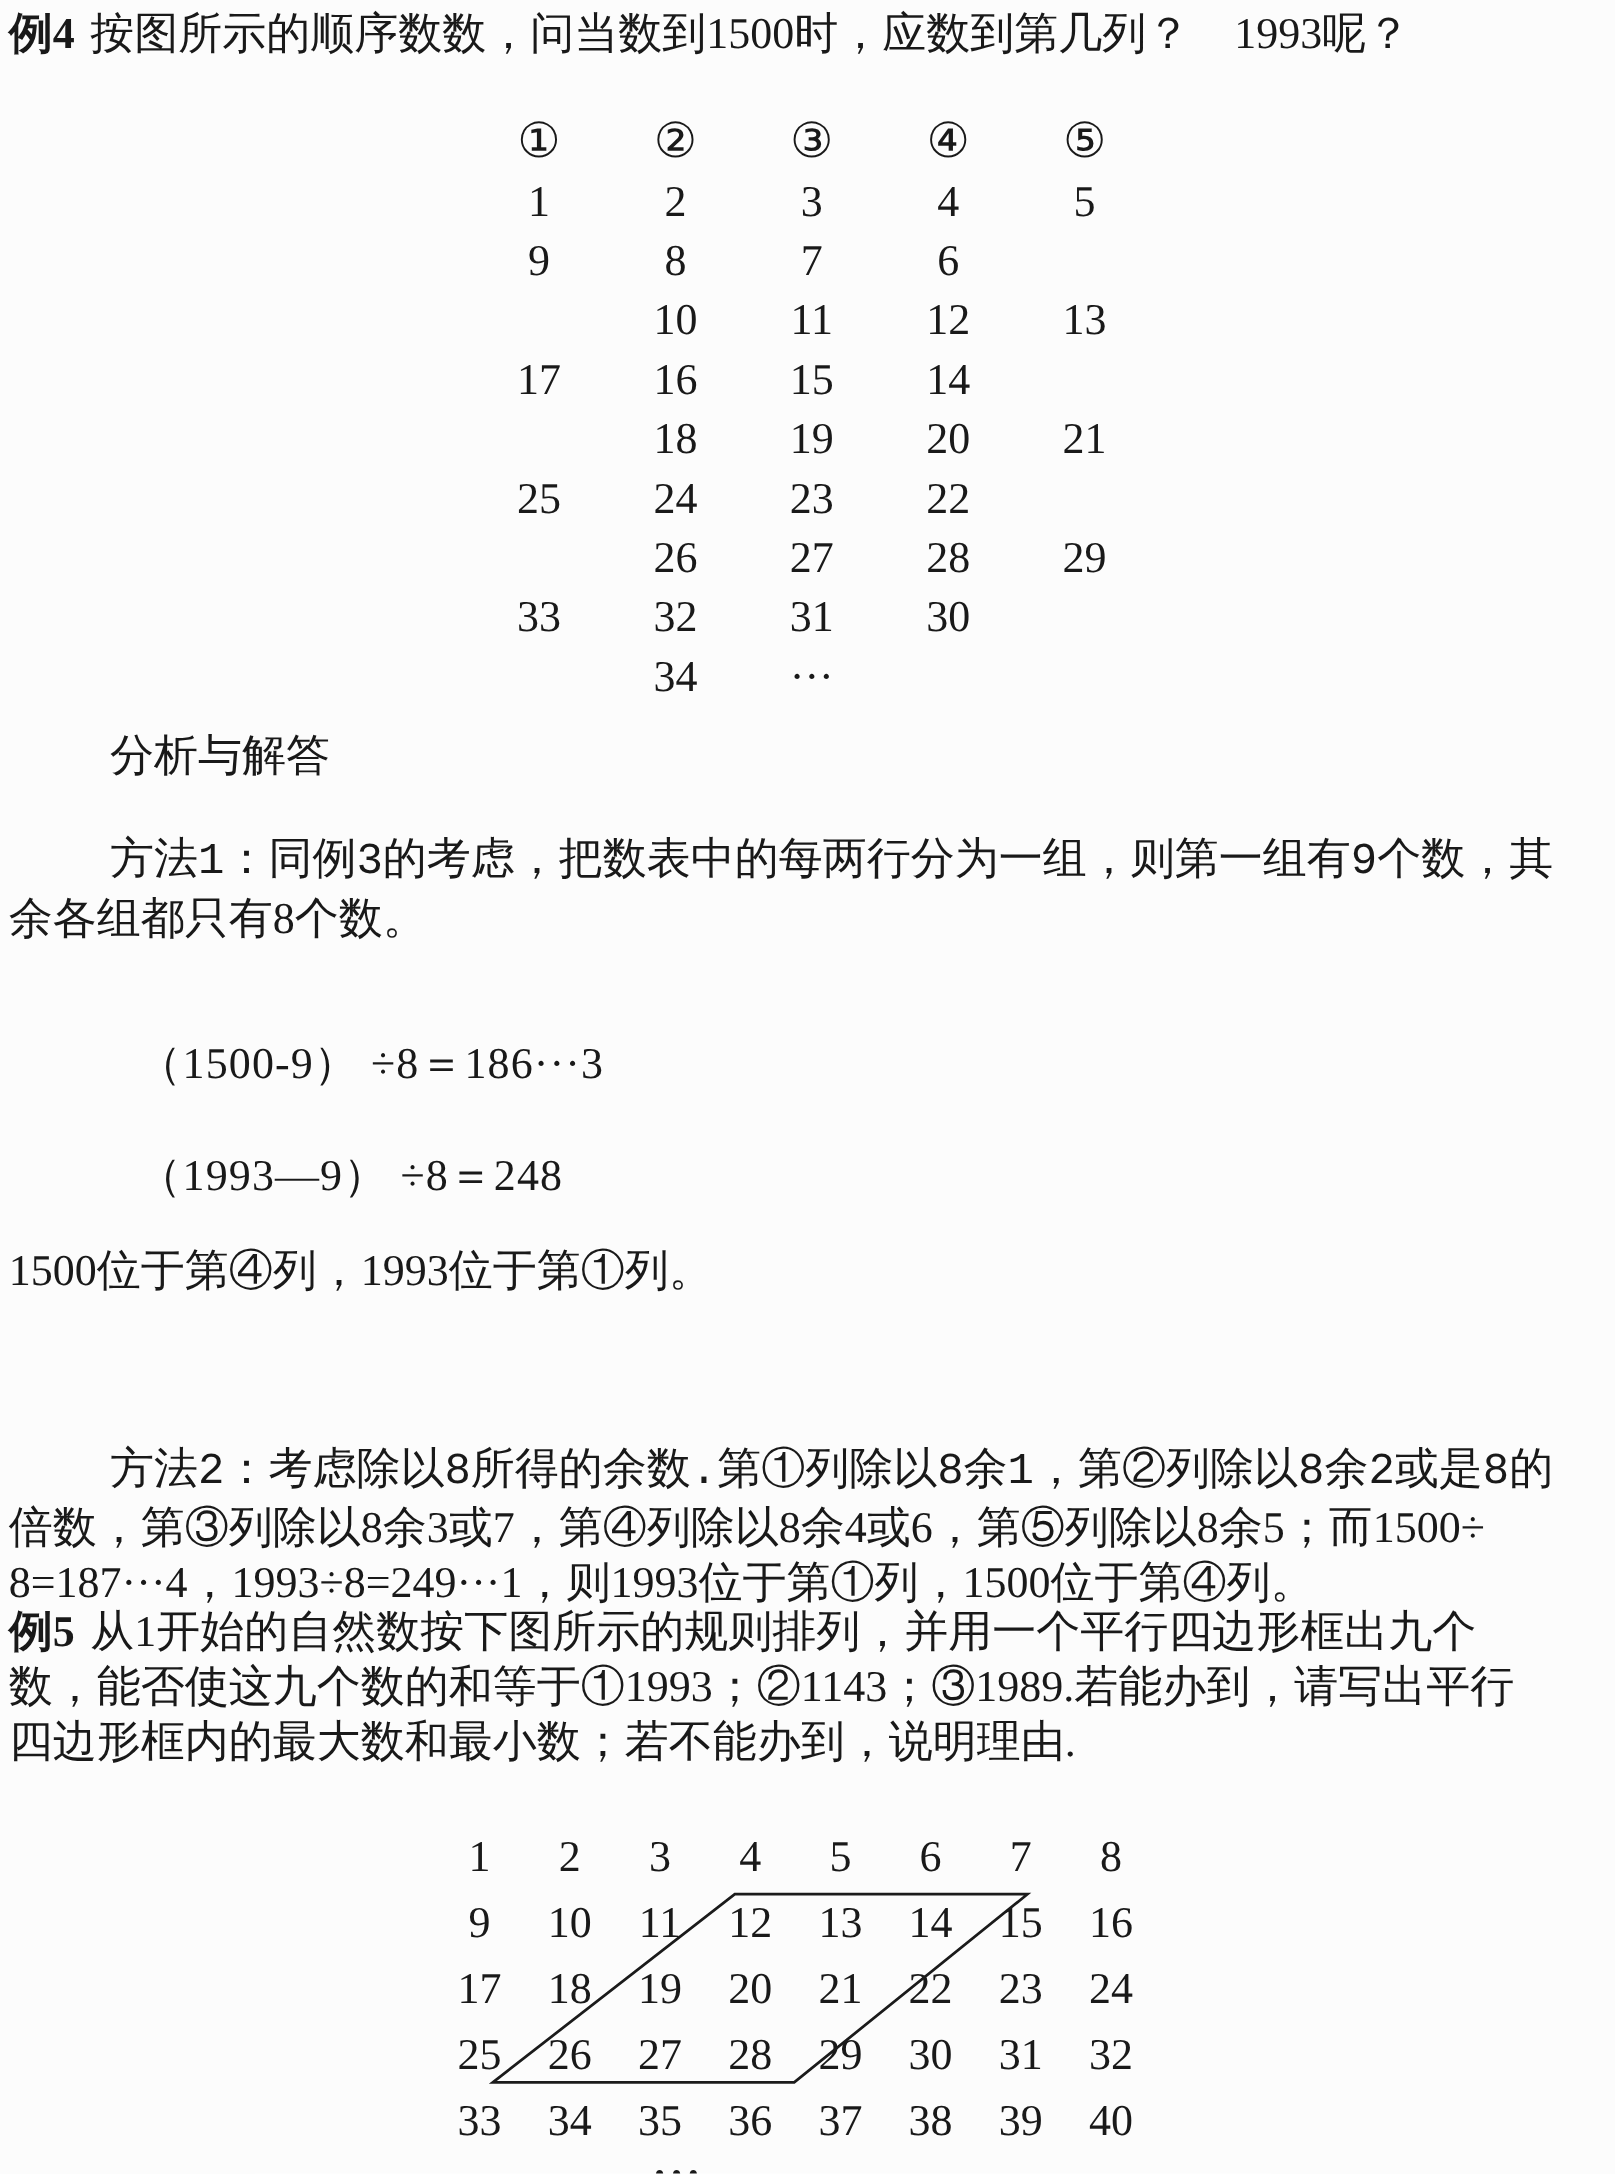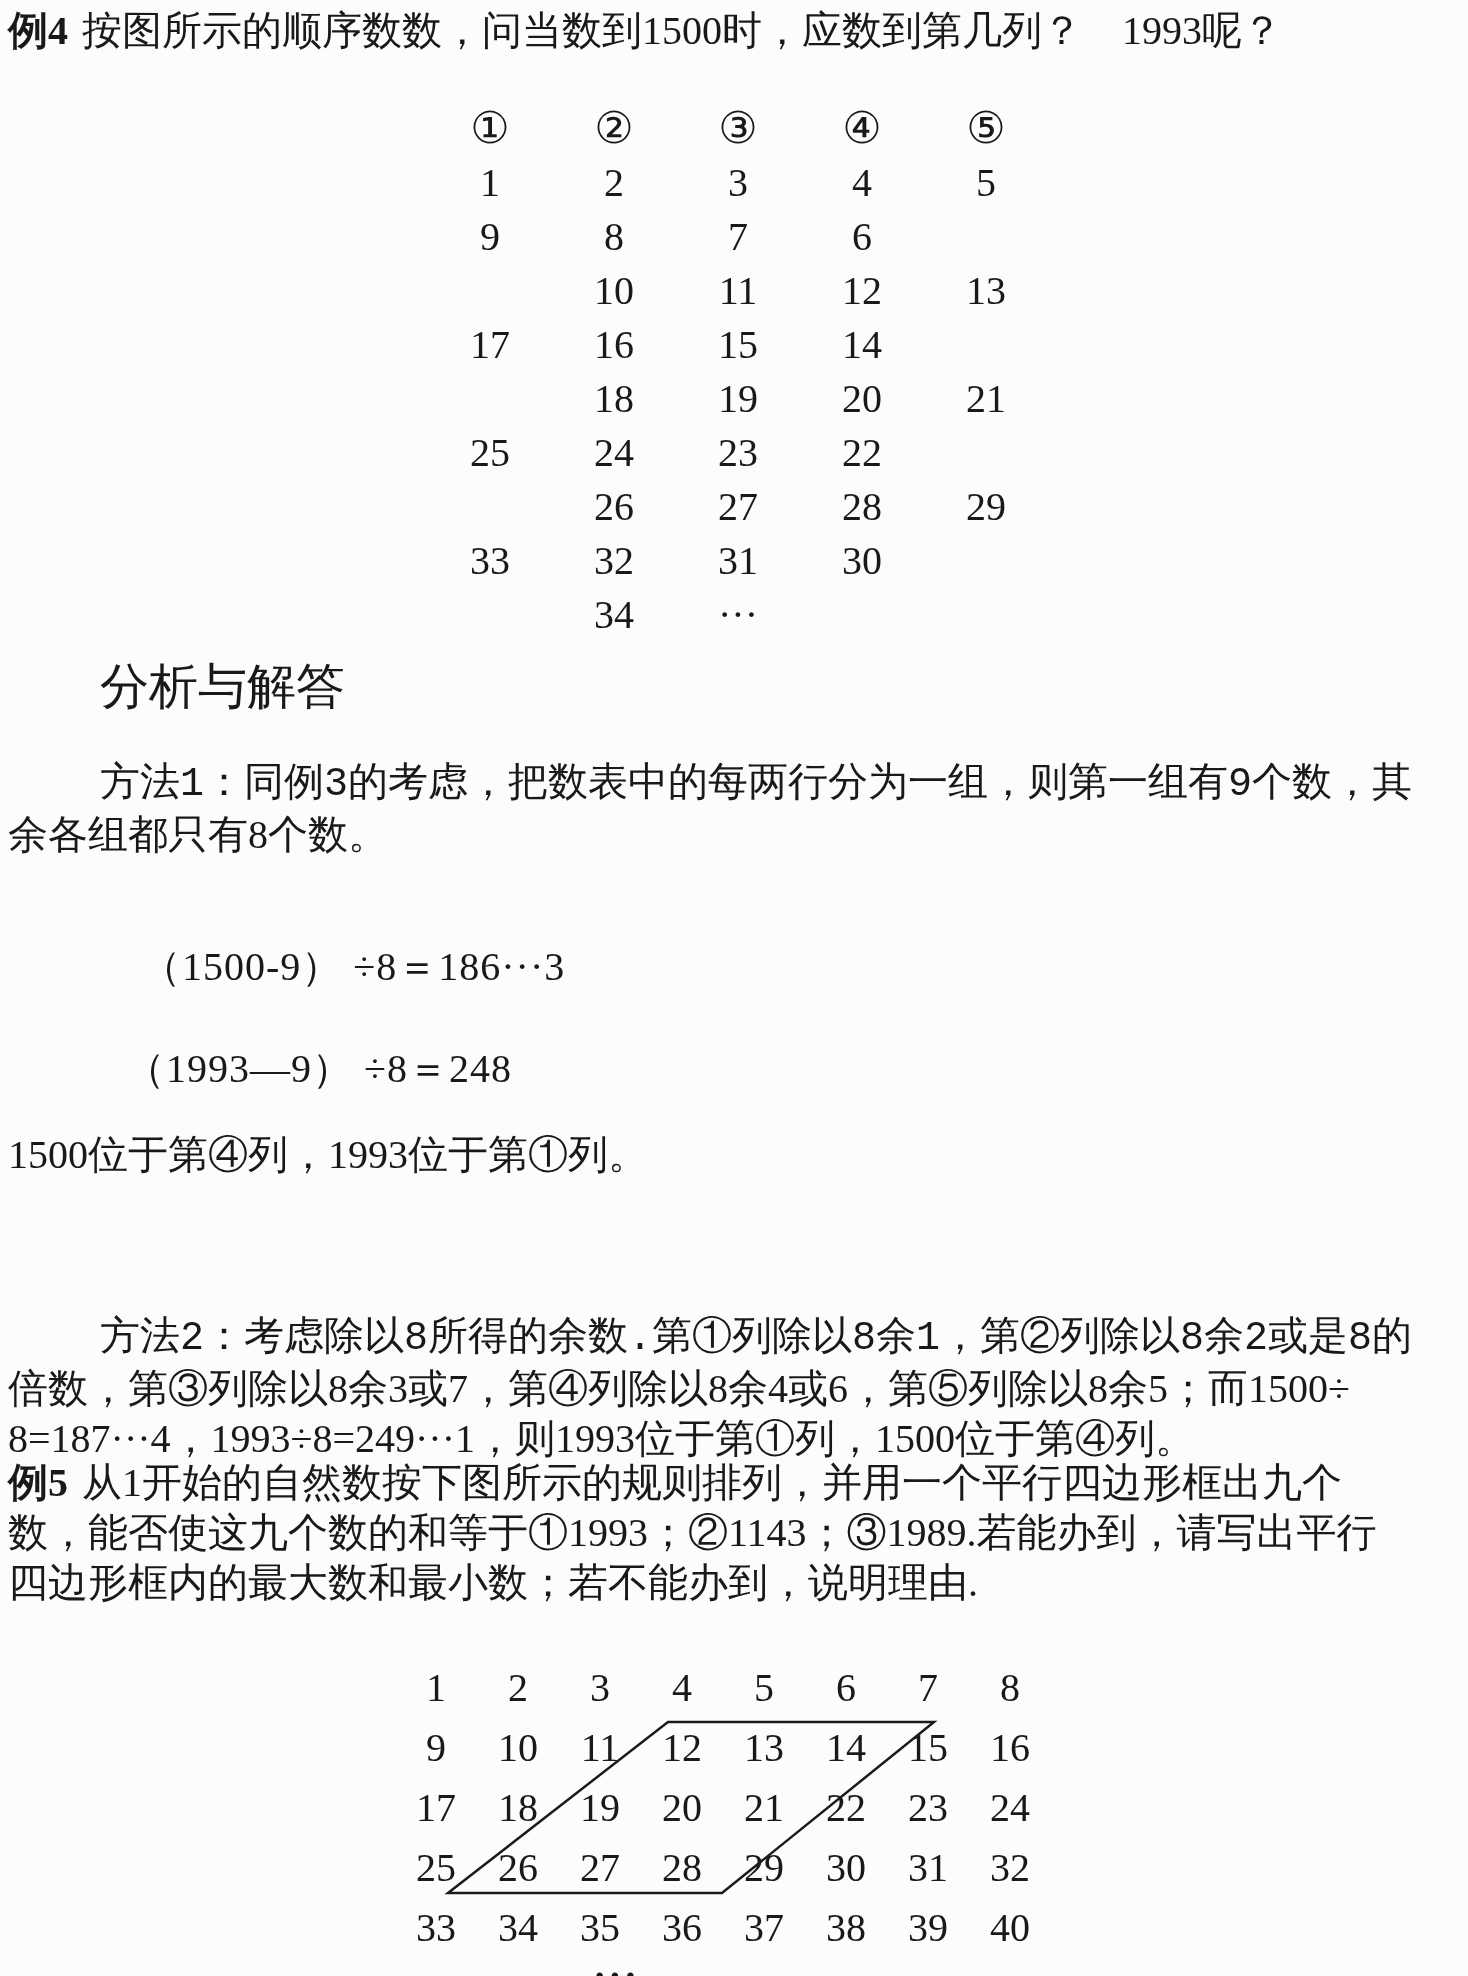--- a/index.html
+++ b/index.html
@@ -9,21 +9,21 @@
     width:1468px;height:1976px;
     background:#fcfcfc;
     font-family:"Liberation Serif","DejaVu Serif",serif;
     color:#191919;
     overflow:hidden;
   }
   .tline{white-space:nowrap;font-size:40px;line-height:50px;}
   .ind{padding-left:92px;font-family:Liberation Mono, monospace;}
   .para{position:absolute;left:8px;width:1456px;}
   .bold{font-weight:bold;margin-right:14px;}
-  .heading{position:absolute;font-size:49px;line-height:50px;white-space:nowrap;}
+  .heading{position:absolute;font-size:40px;line-height:50px;white-space:nowrap;}
   .equation{position:absolute;font-size:40px;line-height:50px;letter-spacing:1px;white-space:nowrap;}
   
   .table1{
     position:absolute;left:428px;top:102px;
     display:grid;grid-template-columns:repeat(5,124px);grid-auto-rows:54px;
   }
   .table1 .cell{
     text-align:center;font-size:40px;line-height:54px;white-space:nowrap;
   }
   .table1 .hdr{font-size:44px;}
@@ -108,21 +108,21 @@
       <div class="cell"></div>
     </div>
 
   <div class="heading" style="left:100px;top:662px;">分析与解答</div>
 
   <div class="para" style="top:760px;">
     <div class="tline ind">方法1：同例3的考虑，把数表中的每两行分为一组，则第一组有9个数，其</div>
     <div class="tline">余各组都只有8个数。</div>
   </div>
 
-  <div class="equation" style="left:141px;top:942px;">（1500-9） ÷8＝186···3</div>
+  <div class="equation" style="left:125px;top:942px;">（1500-9） ÷8＝186···3</div>
   <div class="equation" style="left:125px;top:1028px;margin-top:16px;">（1993—9） ÷8＝248</div>
 
   <div class="para" style="top:1130px;">
     <div class="tline">1500位于第④列，1993位于第①列。</div>
   </div>
 
   <div class="para" style="top:1274px;margin-top:40px;">
     <div class="tline ind">方法2：考虑除以8所得的余数.第①列除以8余1，第②列除以8余2或是8的</div>
     <div class="tline">倍数，第③列除以8余3或7，第④列除以8余4或6，第⑤列除以8余5；而1500÷</div>
     <div class="tline">8=187···4，1993÷8=249···1，则1993位于第①列，1500位于第④列。</div>

